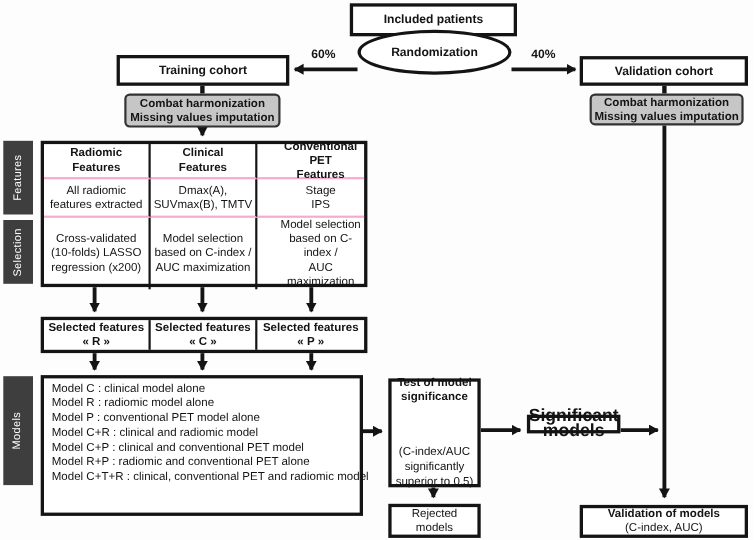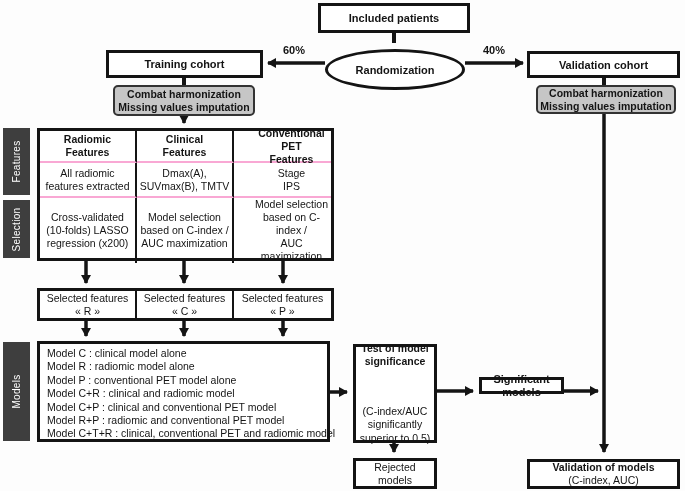--- a/index.html
+++ b/index.html
@@ -8,21 +8,21 @@
     font-family:"Liberation Sans",sans-serif;color:#141414;overflow:hidden;
   }
   .connectors{position:absolute;left:0;top:0;width:685px;height:491px;pointer-events:none;}
   .node{
     position:absolute;background:#ffffff;border:3px solid #141414;box-sizing:border-box;
     display:flex;align-items:center;justify-content:center;text-align:center;
     white-space:pre-line;font-size:11px;
   }
   .bold{font-weight:bold;}
   .node-included{left:318px;top:3px;width:152px;height:30px;}
-  .node-ellipse{left:325px;top:49px;width:140px;height:41px;border-radius:50%;}
+  .node-ellipse{left:325px;top:27px;width:140px;height:41px;border-radius:50%;}
   .node-training{left:106px;top:50px;width:157px;height:28px;}
   .node-validation{left:527px;top:51px;width:153px;height:27px;}
   .pct{position:absolute;font-size:11px;font-weight:bold;}
   .pct-60{left:283px;top:44px;}
   .pct-40{left:483px;top:44px;}
   .gray-node{
     position:absolute;background:#c6c6c6;border:2px solid #333333;border-radius:5px;
     box-sizing:border-box;display:flex;align-items:center;justify-content:center;
     text-align:center;white-space:pre-line;font-size:10.5px;font-weight:bold;line-height:13px;
   }
@@ -48,31 +48,31 @@
   }
   .ftable>div:nth-child(3n){border-right:none;padding-left:18px;}
   .ftable>div:nth-child(n+7){border-bottom:none;}
   .ftable .hdr{font-weight:bold;}
   .selrow{
     position:absolute;left:37px;top:288px;width:297px;height:33px;border:3px solid #141414;
     box-sizing:border-box;background:#ffffff;display:grid;grid-template-columns:97px 97px 1fr;
   }
   .selrow>div{
     border-right:2px solid #141414;display:flex;align-items:center;justify-content:center;
-    text-align:center;white-space:pre-line;font-size:10.5px;font-weight:normal;line-height:13px;
+    text-align:center;white-space:pre-line;font-size:10.5px;font-weight:bold;line-height:13px;
   }
   .selrow>div:last-child{border-right:none;}
   .models-box{
-    position:absolute;left:37px;top:341px;width:293px;height:101px;border:3px solid #141414;
+    position:absolute;left:37px;top:341px;width:293px;height:128px;border:3px solid #141414;
     box-sizing:border-box;background:#ffffff;padding:3px 2px 0 7px;
     font-size:10.5px;line-height:13.4px;
   }
   .models-box div{white-space:nowrap;}
   .node-test{left:353px;top:344px;width:84px;height:99px;flex-direction:column;font-size:10.5px;line-height:13.5px;padding:2px;gap:36px;}
-  .node-significant{left:479px;top:377px;width:85px;height:17px;font-size:11px;font-weight:bold;line-height:12.5px;}
+  .node-significant{left:479px;top:377px;width:85px;height:17px;font-size:16px;font-weight:bold;line-height:12.5px;}
   .node-rejected{left:353px;top:458px;width:84px;height:31px;font-size:10.5px;font-weight:normal;line-height:12.5px;}
   .node-valmodels{left:527px;top:459px;width:153px;height:30px;flex-direction:column;font-size:10.5px;line-height:13px;text-align:center;}
 </style>
 </head>
 <body>
 
 <div class="canvas">
 
   <svg class="connectors" viewBox="0 0 685 491" xmlns="http://www.w3.org/2000/svg">
     <defs>
@@ -158,21 +158,21 @@
     <div>Selected features
 « P »</div>
   </div>
 
   <div class="models-box">
     <div>Model C : clinical model alone</div>
     <div>Model R : radiomic model alone</div>
     <div>Model P : conventional PET model alone</div>
     <div>Model C+R : clinical and radiomic model</div>
     <div>Model C+P : clinical and conventional PET model</div>
-    <div>Model R+P : radiomic and conventional PET model</div>
+    <div>Model R+P : radiomic and conventional PET alone</div>
     <div>Model C+T+R : clinical, conventional PET and radiomic model</div>
   </div>
 
   <div class="node node-test">
     <span class="bold">Test of model significance</span>
     <span>(C-index/AUC significantly superior to 0.5)</span>
   </div>
 
   <div class="node node-significant">Significant
 models</div>

